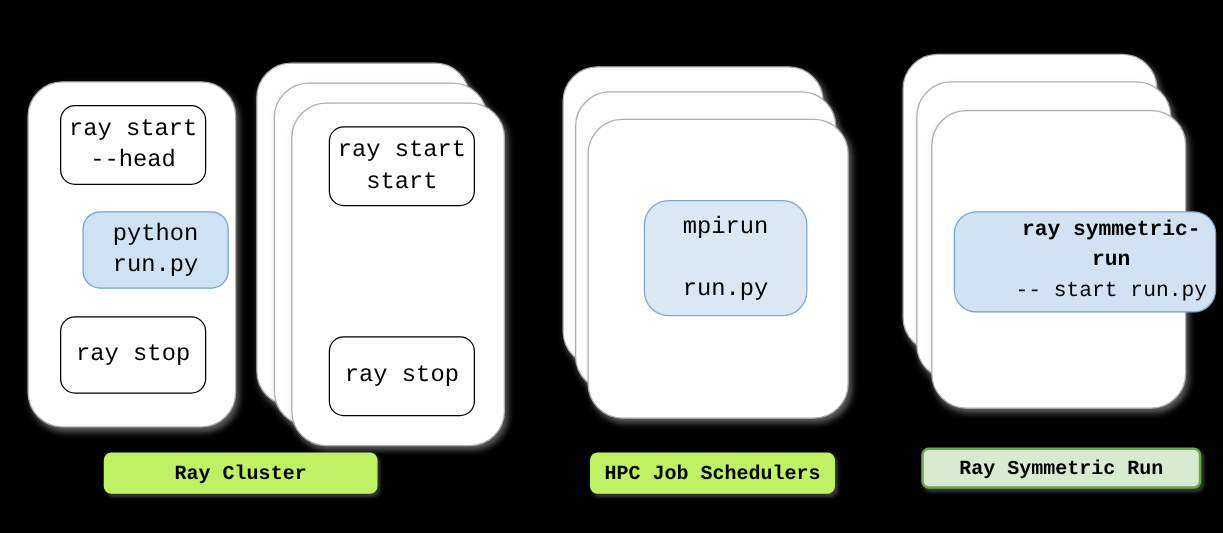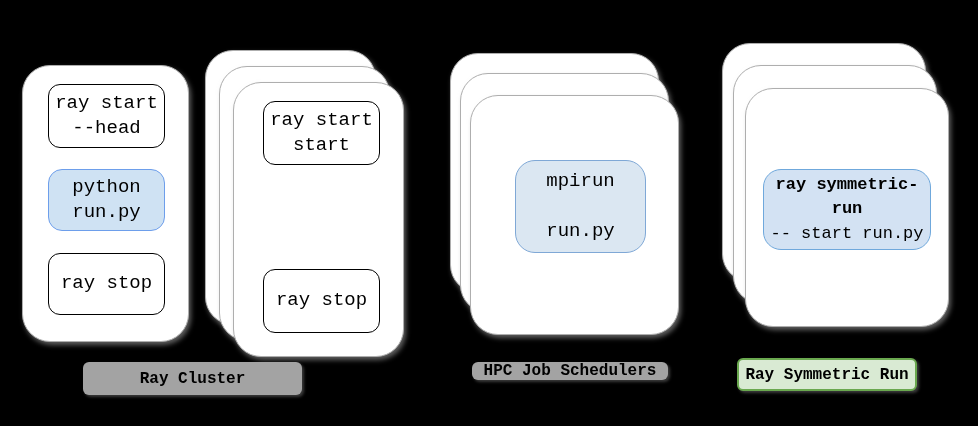--- a/index.html
+++ b/index.html
@@ -29,48 +29,50 @@
     border: 1.6px solid #000000;
     border-radius: 12px;
     font-size: 19px;
     line-height: 1.32;
     text-align: center;
   }
   .cmd.blue {
     background: #cfe2f3;
     border-color: #6d9eeb;
     border-radius: 14px;
+    margin-left: 18px;
   }
   .cmd.blue-soft {
     background: #dbe7f2;
     border-color: #7fa8d6;
     border-radius: 20px;
     gap: 24px;
   }
   .cmd.blue-sym {
     background: #d3e2f3;
     border-color: #6fa8dc;
     border-radius: 18px;
     font-size: 17px;
     line-height: 1.45;
+    padding-left: 42px;
   }
   .cmd .bold-line { font-weight: bold; }
   .cmd span { display: block; }
   .label {
     position: absolute;
     display: flex;
     align-items: center;
     justify-content: center;
     font-size: 16px;
     font-weight: bold;
     border-radius: 6px;
     box-sizing: border-box;
     box-shadow: 2px 2px 3px rgba(130,130,130,0.45);
   }
-  .label.gray { background: #a3a3a3; }
+  .label.gray { background: #bef264; }
   .label.green { background: #d9ead3; border: 2.5px solid #6aa84f; }
 </style>
 </head>
 <body>
 
 <div class="canvas">
 
   <div class="card" style="left:22px; top:65px; width:165px; height:275px;">
     <div class="cmd" style="left:25px; top:18px; width:115px; height:62px;">
       <span>ray start</span>
@@ -109,16 +111,16 @@
   <div class="card" style="left:722px; top:43px; width:202px; height:237px;"></div>
   <div class="card" style="left:733px; top:65px; width:202px; height:237px;"></div>
   <div class="card" style="left:745px; top:88px; width:202px; height:237px;">
     <div class="cmd blue-sym" style="left:17px; top:80px; width:166px; height:79px;">
       <span class="bold-line">ray symmetric-run</span>
       <span>-- start run.py</span>
     </div>
   </div>
 
   <div class="label gray" style="left:83px; top:362px; width:219px; height:33px;">Ray Cluster</div>
-  <div class="label gray" style="left:472px; top:362px; width:196px; height:18px;">HPC Job Schedulers</div>
-  <div class="label green" style="left:737px; top:358px; width:180px; height:33px;">Ray Symmetric Run</div>
+  <div class="label gray" style="left:472px; top:362px; width:196px; height:33px;">HPC Job Schedulers</div>
+  <div class="label green" style="left:737px; top:358px; width:224px; height:33px;">Ray Symmetric Run</div>
 
 </div>
 
 </body></html>

